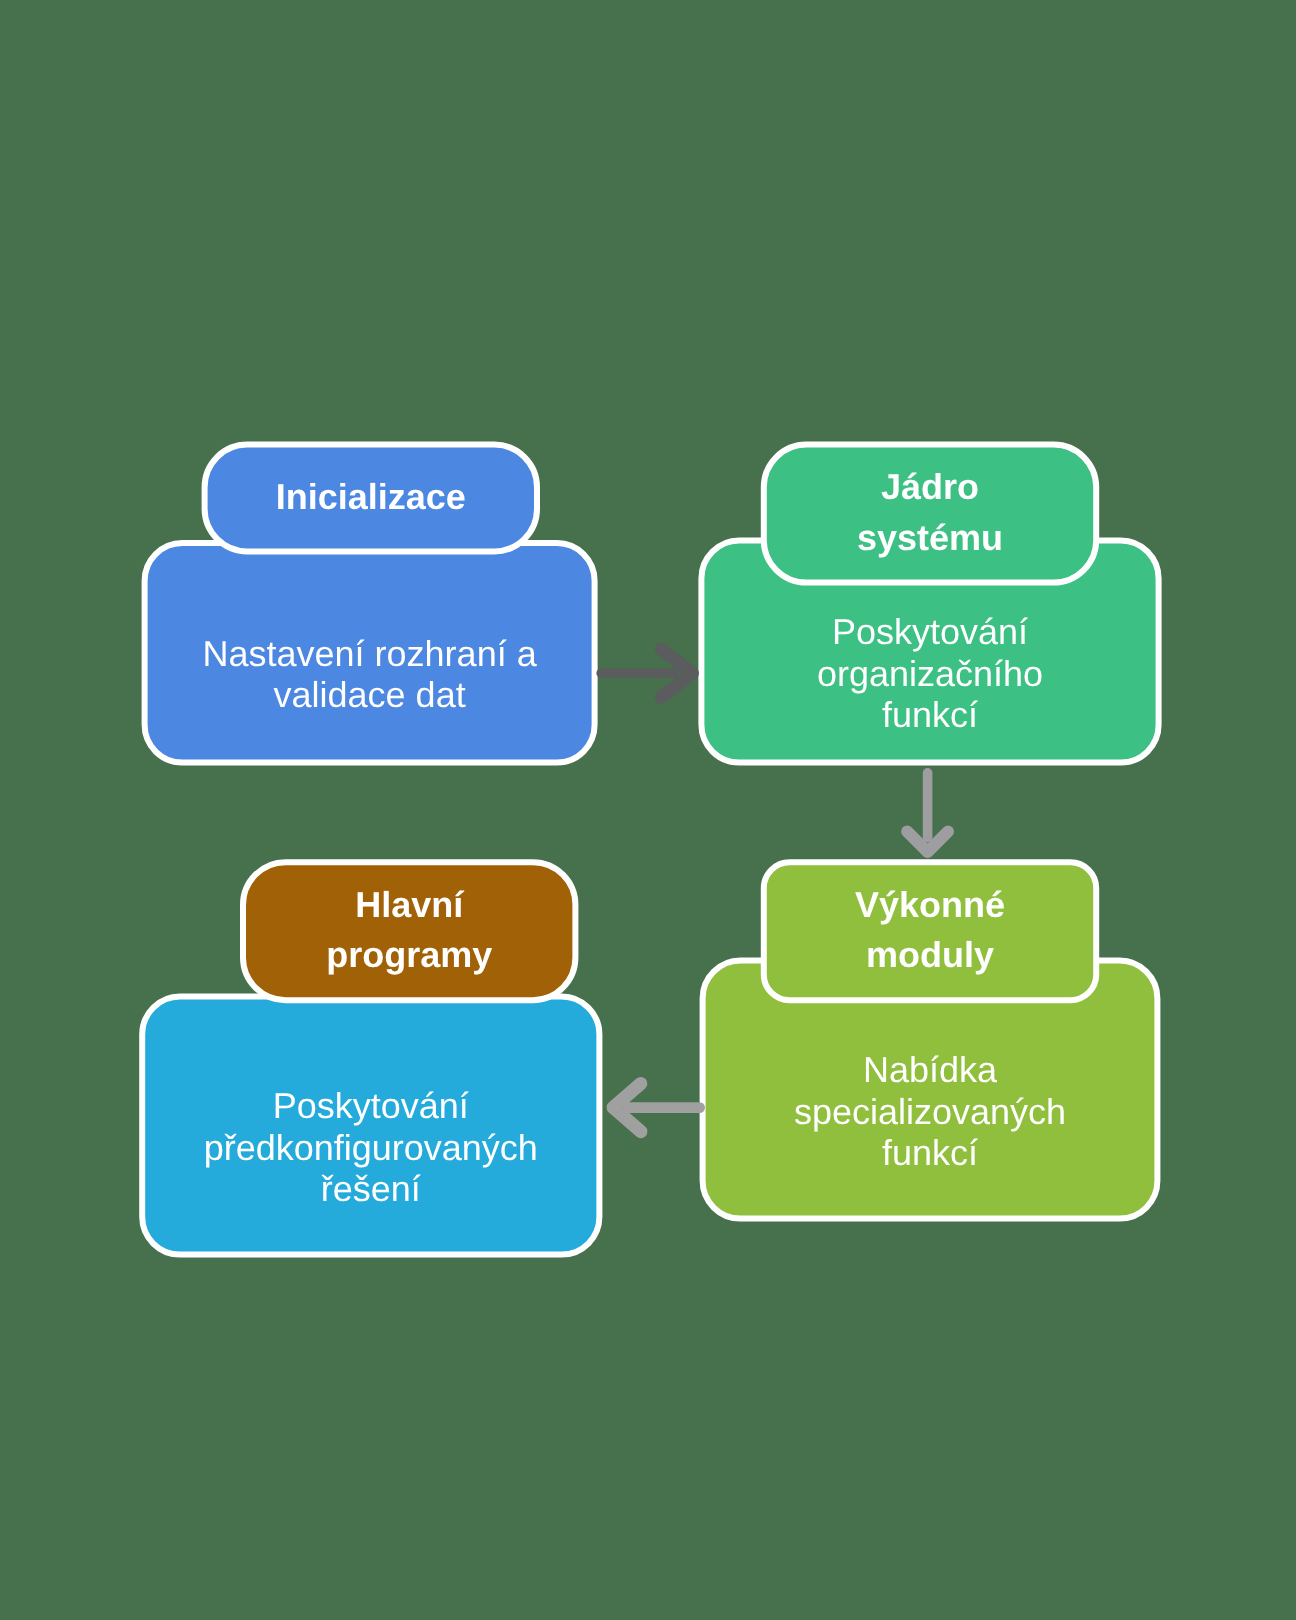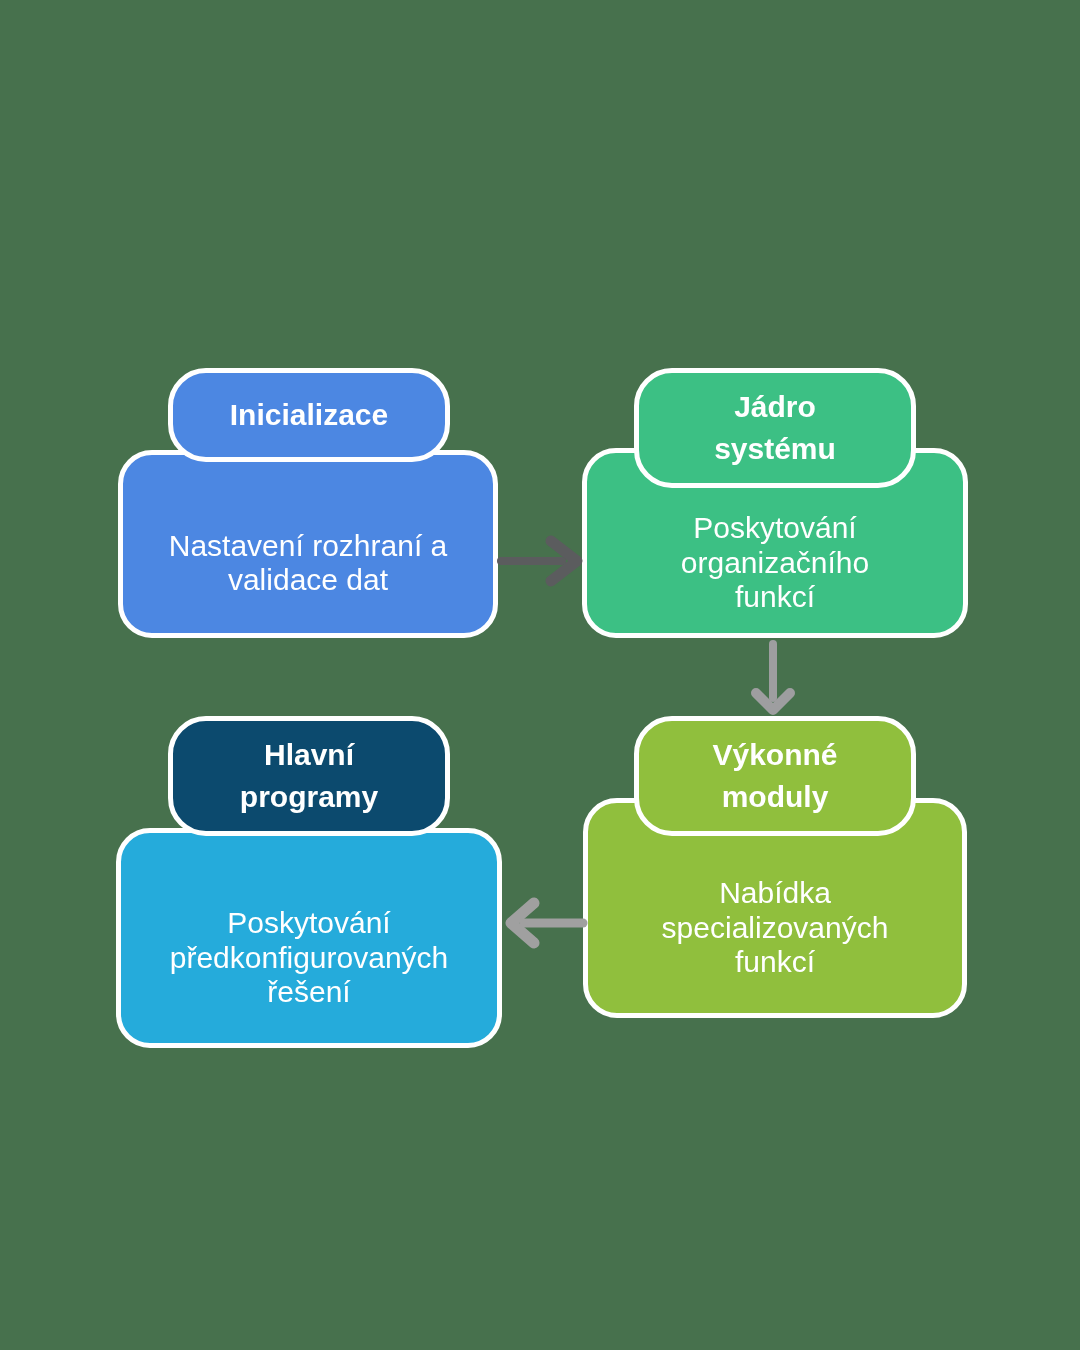--- a/index.html
+++ b/index.html
@@ -84,30 +84,30 @@
     <div class="node-title" id="card2-title" style="background-color: rgb(60, 192, 132);">Jádro
 systému</div>
   </div>
 
   <div>
     <div class="node-body" id="card3-body" style="background-color: rgb(37, 171, 219);">
       <div class="node-desc">Poskytování
 předkonfigurovaných
 řešení</div>
     </div>
-    <div class="node-title" id="card3-title" style="background-color: #0c4a6e;">Hlavní
+    <div class="node-title" id="card3-title" style="background-color: #a16207; margin-left: 32px;">Hlavní
 programy</div>
   </div>
 
   <div>
     <div class="node-body" id="card4-body" style="background-color: rgb(144, 191, 61);">
       <div class="node-desc">Nabídka specializovaných
 funkcí</div>
     </div>
-    <div class="node-title" id="card4-title" style="background-color: rgb(144, 191, 61);">Výkonné
+    <div class="node-title" id="card4-title" style="background-color: rgb(144, 191, 61); border-radius: 24px;">Výkonné
 moduly</div>
   </div>
 
   <svg class="arrow-layer" width="1080" height="1350" viewBox="0 0 1080 1350">
     <g fill="none" stroke-linecap="round" stroke-linejoin="round">
       <line x1="501" y1="561" x2="562" y2="561" stroke-width="8" style="stroke: rgb(91, 92, 94);"></line>
       <polyline points="551,541 577,561 551,581" stroke-width="11" style="stroke: rgb(91, 92, 94);"></polyline>
     </g>
     <g fill="none" stroke-linecap="round" stroke-linejoin="round">
       <line x1="773" y1="644" x2="773" y2="698" stroke-width="8" style="stroke: rgb(158, 158, 160);"></line>

